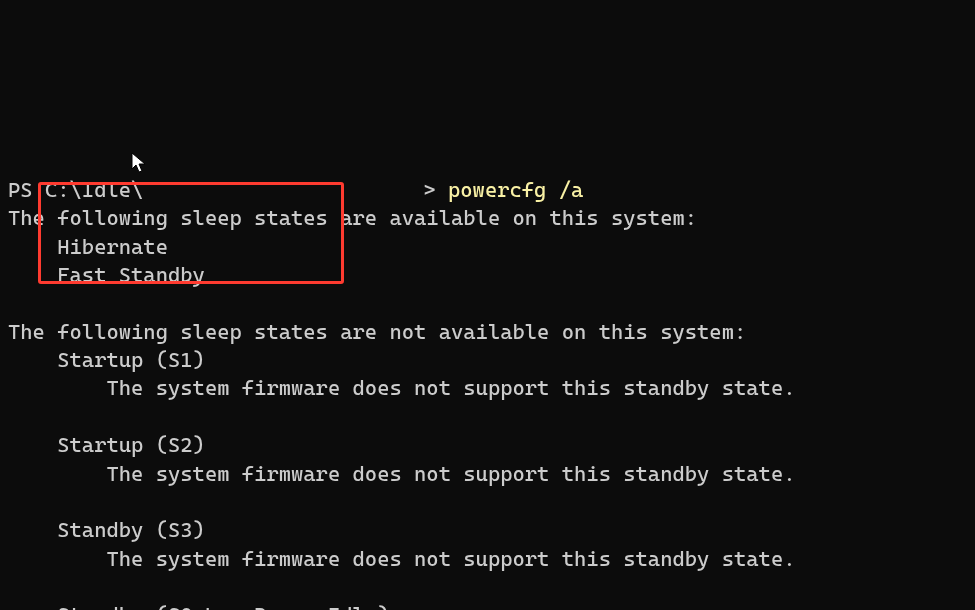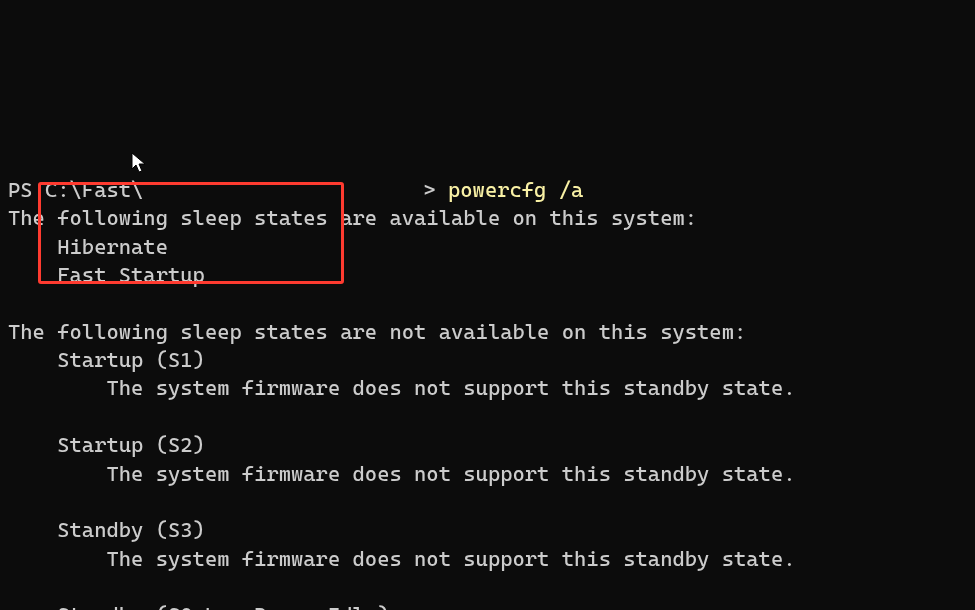--- a/index.html
+++ b/index.html
@@ -43,24 +43,24 @@
     height: 96px;
     pointer-events: none;
   }
 </style>
 </head>
 <body>
 
 
 
 <div class="terminal">
-<span>PS</span> <span>C:\Fast\</span><span class="redacted"></span><span>&gt;</span> <span class="yellow">powercfg /a</span>
+<span>PS</span> <span>C:\Idle\</span><span class="redacted"></span><span>&gt;</span> <span class="yellow">powercfg /a</span>
 <span>The following sleep states are available on this system:</span>
     <span>Hibernate</span>
-    <span>Fast Startup</span>
+    <span>Fast Standby</span>
 
 <span>The following sleep states are not available on this system:</span>
     <span>Startup (S1)</span>
         <span>The system firmware does not support this standby state.</span>
 
     <span>Startup (S2)</span>
         <span>The system firmware does not support this standby state.</span>
 
     <span>Standby (S3)</span>
         <span>The system firmware does not support this standby state.</span>

